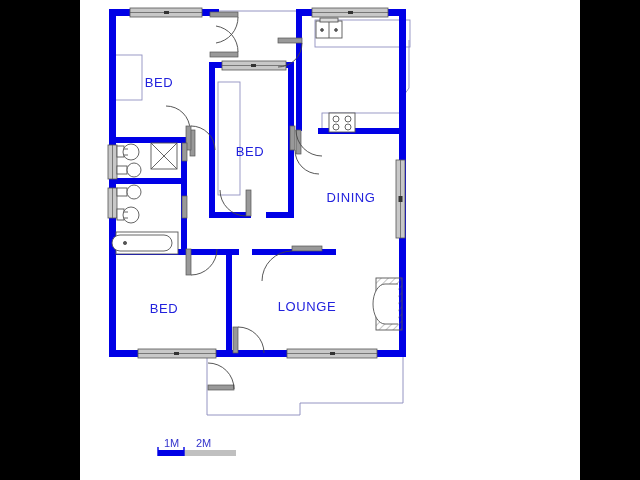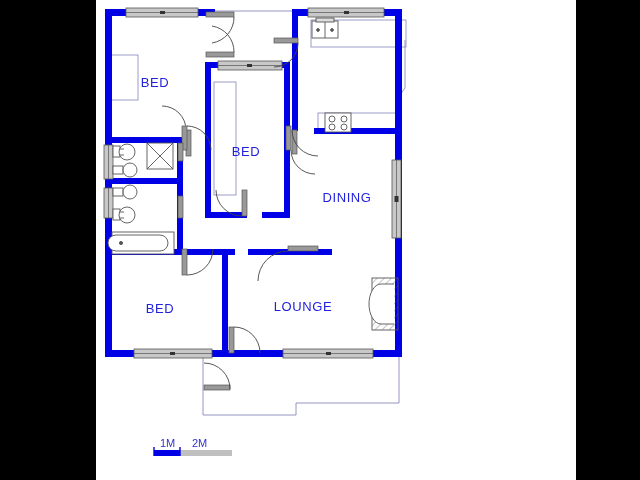--- a/index.html
+++ b/index.html
@@ -13,26 +13,27 @@
     font-family: "Liberation Sans", sans-serif;
   }
   #app {
     position: relative;
     width: 640px;
     height: 480px;
     background: #000000;
   }
   #canvas-area {
     position: absolute;
-    left: 96px;
+    left: 80px;
     top: 0px;
     width: 480px;
     height: 480px;
     background: #ffffff;
     overflow: hidden;
+    padding-left: 20px;
   }
   #plan-svg {
     display: block;
     width: 480px;
     height: 480px;
   }
   .letterbox {
     position: absolute;
     top: 0;
     width: 80px;

